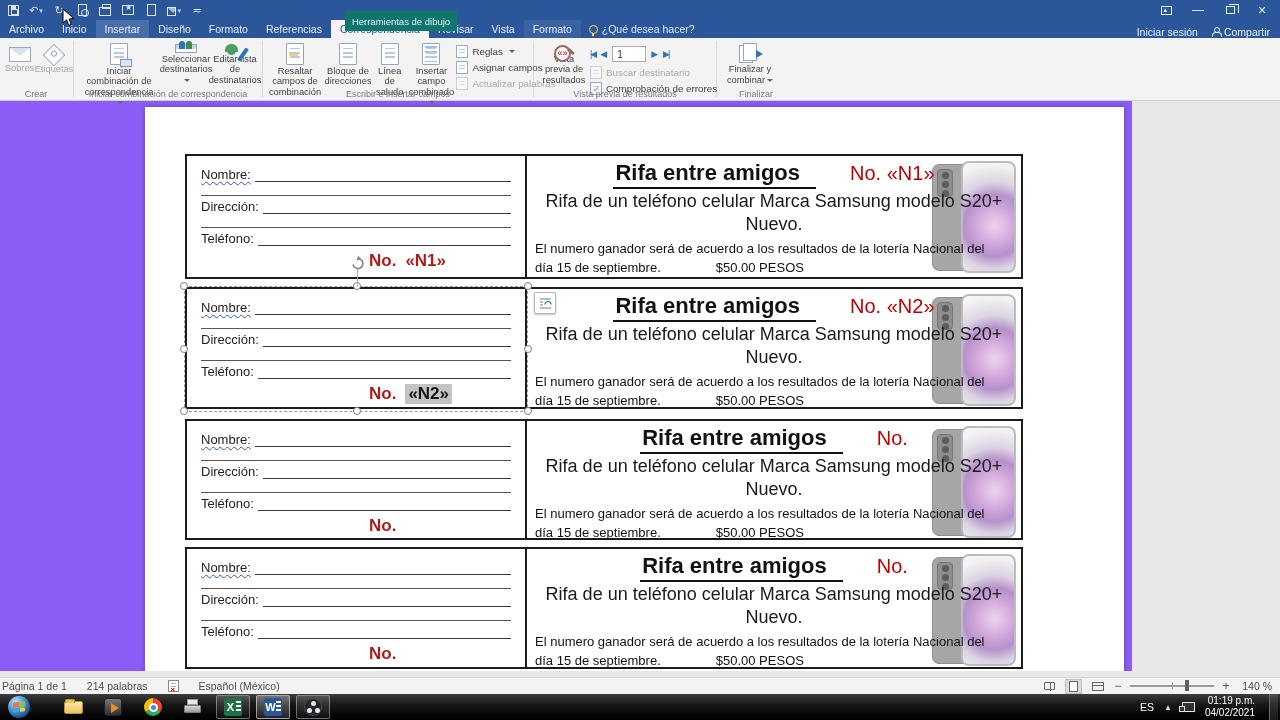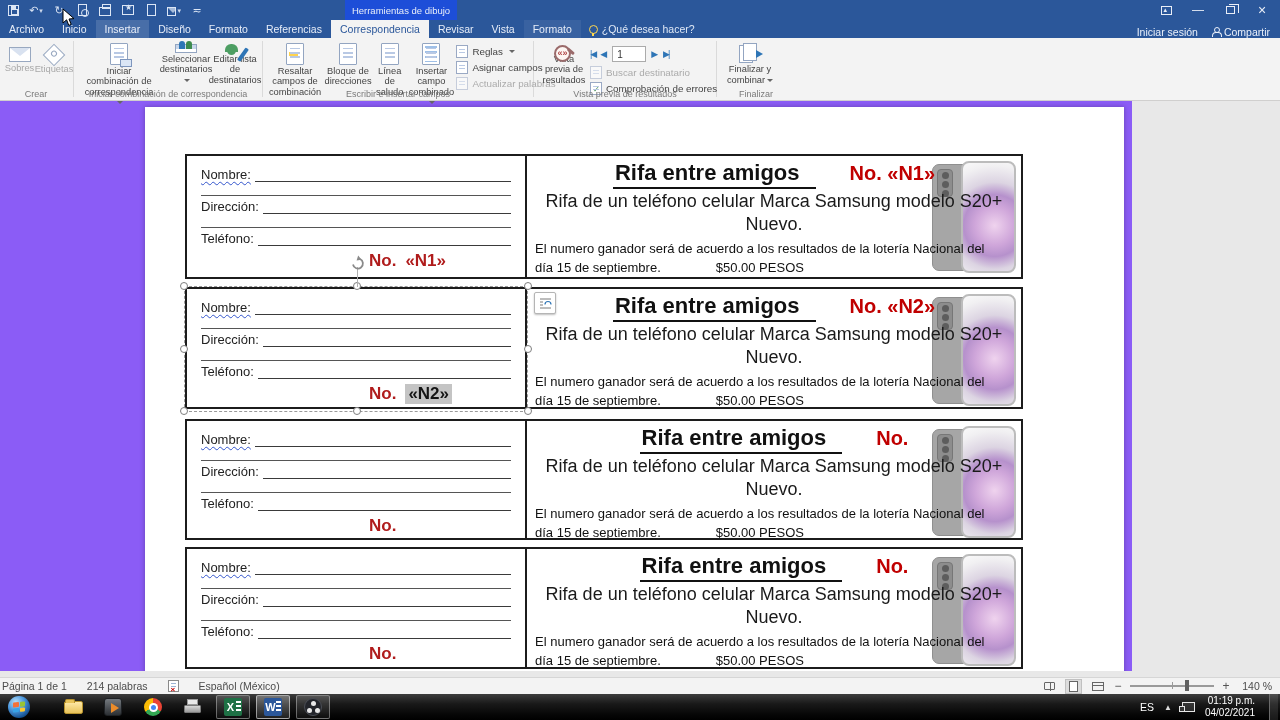--- a/index.html
+++ b/index.html
@@ -15,21 +15,21 @@
   .floppy::after{content:"";position:absolute;left:2px;bottom:0;width:5px;height:4px;border:1px solid #dce6f5}
   .caret-sm{font-size:7px;color:#cdd9ec;margin-left:1px}
   .pageic{width:9px;height:12px;border:1px solid #dce6f5;background:transparent;position:relative}
   .pageic.mag::after{content:"";position:absolute;right:-3px;bottom:-2px;width:6px;height:6px;border:1.4px solid #dce6f5;border-radius:50%}
   .printic{width:12px;height:9px;border:1px solid #dce6f5;position:relative;margin-top:3px}
   .printic::before{content:"";position:absolute;left:2px;top:-4px;width:7px;height:3px;border:1px solid #dce6f5}
   .staric{width:12px;height:10px;border:1px solid #dce6f5;position:relative}
   .staric::after{content:"★";position:absolute;left:2px;top:-2px;font-size:8px;color:#dce6f5}
   .envic{width:13px;height:9px;border:1px solid #dce6f5;position:relative;overflow:hidden;margin-top:2px}
   .envic::before{content:"";position:absolute;left:0;top:0;width:0;height:0;border-left:5.5px solid transparent;border-right:5.5px solid transparent;border-top:5px solid rgba(220,230,245,.7)}
-  .ctx-group{position:absolute;left:345px;top:0;width:112px;height:20px;background:#1d4ed8;display:flex;align-items:center;justify-content:center;font-size:9.5px;color:#e8eef9;white-space:nowrap}
+  .ctx-group{position:absolute;left:345px;top:11px;width:112px;height:20px;background:#0f766e;display:flex;align-items:center;justify-content:center;font-size:9.5px;color:#e8eef9;white-space:nowrap}
   .doc-title{position:absolute;left:470px;top:0;height:20px;display:flex;align-items:center;font-size:11px;color:#fff;white-space:nowrap}
   .winbtns{position:absolute;right:4px;top:0;height:20px;display:flex;align-items:center;gap:4px}
   .wb{width:28px;height:18px;display:flex;align-items:center;justify-content:center;color:#e9eef7;font-size:12px}
   .wb .restore{width:9px;height:8px;border:1px solid #e9eef7;position:relative}
   .wb .restore::before{content:"";position:absolute;left:2px;top:-3px;width:9px;height:8px;border:1px solid #e9eef7;border-bottom:none;border-left:none}
   .wb .ribopt{width:11px;height:9px;border:1px solid #e9eef7;position:relative}
   .wb .ribopt::after{content:"▴";position:absolute;left:2px;top:-1px;font-size:7px;color:#e9eef7}
 
   
   .tabrow{position:absolute;left:0;top:20px;width:1280px;height:18px;background:#2b579a;display:flex;align-items:flex-end;z-index:39}
@@ -99,21 +99,21 @@
   .frow{display:flex;align-items:flex-end;height:17px;margin-bottom:1px}
   .flabel{font-size:13px;color:#222;white-space:nowrap;padding-right:4px}
   .flabel.wavy{text-decoration:underline wavy #3355cc;text-decoration-thickness:1px;text-underline-offset:2px}
   .fline{flex:1;border-bottom:1.3px solid #3a3a3a}
   .fullline{height:13px;border-bottom:1.3px solid #555;margin-bottom:1px}
   .stub-no{margin-top:5px;padding-left:168px;font-size:17px;font-weight:bold;color:#b01c1c;display:flex;gap:9px;align-items:center}
   .stub-no .num.hl{background:#c4c4c4;color:#151515;padding:0 3px}
   .tmain{flex:1;position:relative;padding:4px 8px 2px;overflow:hidden}
   .m-head{display:flex;justify-content:center;gap:34px;align-items:baseline;position:relative;z-index:2}
   .m-title{font-size:22px;font-weight:700;color:#111;border-bottom:2.5px solid #111;padding:0 16px 1px 2px}
-  .m-no{font-size:20px;font-weight:700;color:#c00000;white-space:nowrap}
+  .m-no{font-size:20px;font-weight:400;color:#c00000;white-space:nowrap}
   .m-sub{font-size:18px;color:#1a1a1a;text-align:center;line-height:1.3;margin-top:1px;position:relative;z-index:2}
   .m-fine{font-size:13px;color:#111;margin-top:2px;line-height:1.5;position:relative;z-index:2}
   .m-price{margin-left:55px}
   
   .phone{position:absolute;right:5px;top:5px;width:84px;height:112px;z-index:1}
   .ph-back{position:absolute;left:0;top:3px;width:50px;height:107px;background:#a6a6a6;border-radius:7px;border:1px solid #8f8f8f}
   .ph-back .cam{position:absolute;left:4px;top:4px;width:16px;height:28px;background:#8d8d8d;border:1px solid #777;border-radius:4px}
   .ph-back .cam i{display:block;width:7px;height:7px;border-radius:50%;background:#5d5d5d;margin:2px auto 0}
   .ph-front{position:absolute;right:0;top:0;width:55px;height:112px;border-radius:8px;border:2px solid #bcbcbc;background:radial-gradient(circle at 62% 58%,#efd3ee 0%,#cfa6da 28%,#b691cc 44%,#dcd4e2 62%,#f1f0f2 85%,#fafafa 100%)}
   

